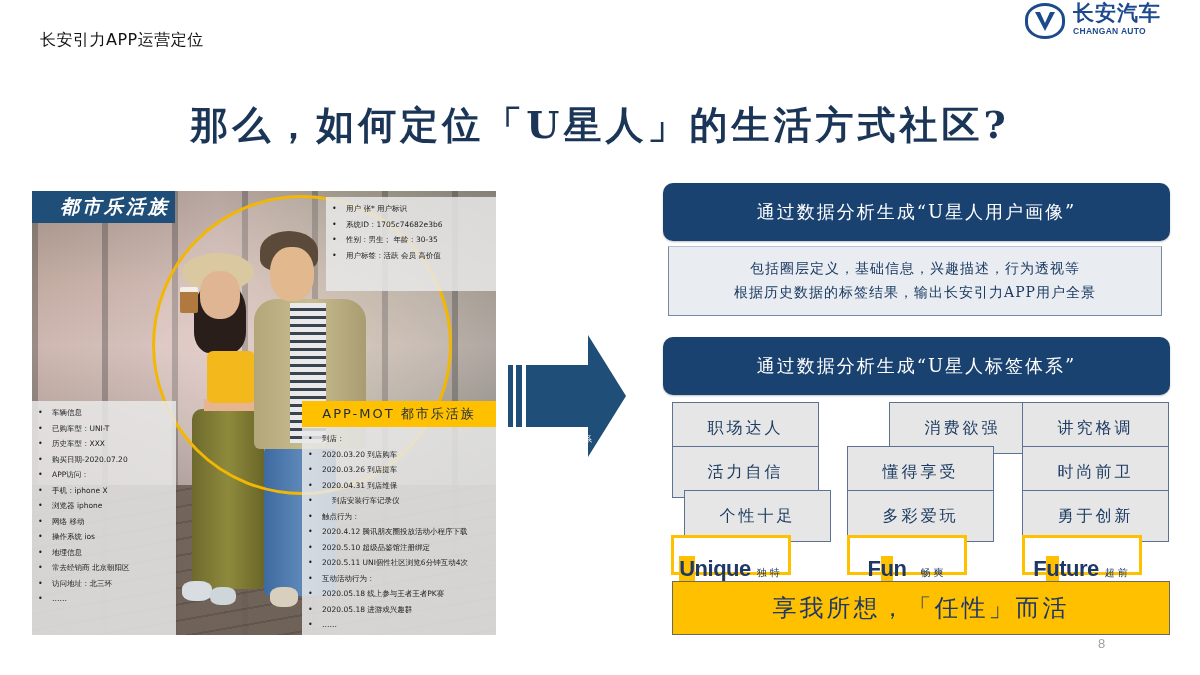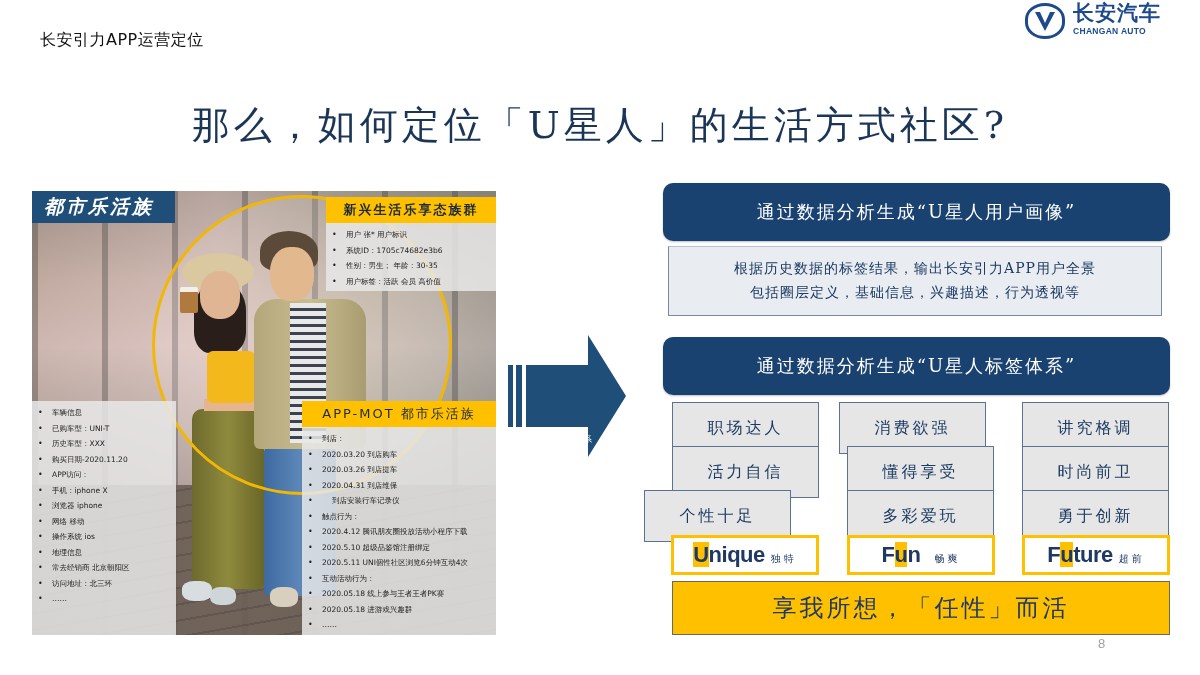--- a/index.html
+++ b/index.html
@@ -8,21 +8,21 @@
 
   .slide-heading { position: absolute; left: 40px; top: 30px; font-size: 16px; color: #111; font-family: "DejaVu Sans", sans-serif; letter-spacing: 0.5px; }
 
   .logo { position: absolute; left: 1025px; top: 3px; width: 150px; height: 40px; display: flex; }
   .logo-mark { width: 40px; height: 36px; border: 3px solid #1d4a8c; border-radius: 50% / 45%; position: relative; display: flex; align-items: center; justify-content: center; }
   .logo-mark svg { display: block; }
   .logo-text { margin-left: 8px; display: flex; flex-direction: column; line-height: 1; }
   .logo-cn { font-family: "DejaVu Sans", sans-serif; font-size: 21px; font-weight: bold; color: #1d4a8c; letter-spacing: 1px; }
   .logo-en { font-family: "Liberation Sans", sans-serif; font-size: 8.5px; font-weight: bold; color: #1d4a8c; margin-top: 3px; letter-spacing: 0.3px; }
 
-  .main-title { position: absolute; left: 0; width: 1200px; top: 100px; text-align: center; font-size: 38px; font-weight: normal; color: #1b3557; letter-spacing: 4px; }
+  .main-title { position: absolute; left: 0; width: 1200px; top: 100px; text-align: center; font-size: 38px; font-weight: bold; color: #1b3557; letter-spacing: 4px; }
 
   
   .photo-panel { position: absolute; left: 32px; top: 191px; width: 464px; height: 444px; overflow: hidden;
     background: linear-gradient(180deg, #8a8070 0%, #b7a796 20%, #c9b8ac 35%, #a29a8c 55%, #7c7368 75%, #5f564e 100%); }
   .photo-bg-windows { position: absolute; inset: 0;
     background:
       repeating-linear-gradient(90deg, rgba(60,60,60,0.35) 0 6px, rgba(0,0,0,0) 6px 70px),
       linear-gradient(90deg, rgba(220,180,190,0.25), rgba(250,220,230,0.4) 40%, rgba(200,200,190,0.3) 70%, rgba(120,130,140,0.3)); }
   .photo-ground { position: absolute; left: 0; right: 0; bottom: 0; height: 150px;
     background: repeating-linear-gradient(170deg, #6b5e53 0 14px, #5b5049 14px 16px); opacity: 0.9; }
@@ -39,21 +39,21 @@
   .cup { left: 148px; top: 96px; width: 18px; height: 26px; background: #b07a3e; border-radius: 2px; border-top: 5px solid #f4f0e8; }
   .man-hat { left: 228px; top: 40px; width: 58px; height: 40px; background: #5b4a3a; border-radius: 50% 50% 30% 30%; }
   .man-head { left: 238px; top: 56px; width: 44px; height: 54px; background: #e2b88e; border-radius: 45%; }
   .man-jacket { left: 222px; top: 108px; width: 112px; height: 150px; background: linear-gradient(90deg,#b3a77a,#c8bd91,#a89c70); border-radius: 22px 22px 6px 6px; }
   .man-shirt { left: 258px; top: 112px; width: 36px; height: 140px; background: repeating-linear-gradient(180deg,#e9e9ea 0 5px,#3c4350 5px 8px); }
   .man-jeans { left: 232px; top: 255px; width: 72px; height: 150px; background: linear-gradient(90deg,#3d6aa0,#5d87b8,#3a649a); border-radius: 6px; }
   .shoe1 { left: 150px; top: 390px; width: 30px; height: 20px; background: #d7dde0; border-radius: 40%; }
   .shoe2 { left: 178px; top: 396px; width: 26px; height: 18px; background: #cfd6da; border-radius: 40%; }
   .shoe3 { left: 238px; top: 396px; width: 28px; height: 20px; background: #d9cfbf; border-radius: 40%; }
 
-  .group-tag { position: absolute; left: 0; top: 0; width: 143px; height: 32px; background: #1f4e79; color: #fff; font-size: 19px; font-style: italic; font-weight: bold; display: flex; align-items: center; padding-left: 12px; letter-spacing: 3px; }
+  .group-tag { position: absolute; left: 0; top: 0; width: 143px; height: 32px; background: #1f4e79; color: #fff; font-size: 19px; font-style: italic; font-weight: bold; display: flex; align-items: center; padding-left: 28px; letter-spacing: 3px; }
 
   .info-box { position: absolute; background: rgba(232,232,232,0.86); }
   .info-box .hdr { background: #ffc000; color: #1f2b3a; font-weight: bold; display: flex; align-items: center; justify-content: center; letter-spacing: 2px; }
   .info-box ul { list-style: none; padding: 4px 0 0 6px; }
   .info-box li { font-size: 7.5px; color: #222; line-height: 15.5px; white-space: nowrap; position: relative; padding-left: 14px; font-family: "DejaVu Sans", sans-serif; }
   .info-box li::before { content: "•"; position: absolute; left: 0; top: 0; font-size: 8px; }
 
   .box-tr { left: 294px; top: 6px; width: 170px; height: 94px; }
   .box-tr .hdr { height: 26px; font-size: 13px; }
   .box-bl { left: 0; top: 210px; width: 144px; height: 234px; }
@@ -69,21 +69,21 @@
   
   .blue-banner { position: absolute; left: 663px; width: 507px; height: 58px; background: #1a4270; border-radius: 10px; color: #fff; font-size: 18px; display: flex; align-items: center; justify-content: center; letter-spacing: 2px; box-shadow: 0 1px 2px rgba(0,0,0,0.25); }
   .banner-1 { top: 183px; }
   .banner-2 { top: 337px; }
 
   .desc-box { position: absolute; left: 668px; top: 246px; width: 494px; height: 70px; background: #e9ecf1; border: 1.5px solid #7a8aa0; border-top-color: #b7c1cf; display: flex; flex-direction: column; align-items: center; justify-content: center; gap: 6px; }
   .desc-box .line { font-size: 14px; color: #1c3b63; letter-spacing: 1px; }
 
   .tag { position: absolute; width: 147px; height: 52px; background: #e6e6e6; border: 1.5px solid #5a7394; display: flex; align-items: center; justify-content: center; font-size: 16px; color: #1c3b63; letter-spacing: 3px; }
 
-  .value-box { position: absolute; width: 148px; height: 40px; background: #fff; border: 3px solid #ffc000; display: flex; align-items: baseline; justify-content: center; padding-top: 4px; }
+  .value-box { position: absolute; width: 120px; height: 40px; background: #fff; border: 3px solid #ffc000; display: flex; align-items: baseline; justify-content: center; padding-top: 18px; }
   .value-en { font-family: "Liberation Sans", sans-serif; font-size: 22px; font-weight: bold; color: #1f3864; letter-spacing: -0.5px; }
   .value-en .hl { background: #ffc000; }
   .value-cn { font-size: 10px; color: #1f3864; margin-left: 6px; letter-spacing: 3px; }
 
   .slogan { position: absolute; left: 672px; top: 581px; width: 498px; height: 54px; background: #ffc000; border: 1.5px solid #6a6a5a; display: flex; align-items: center; justify-content: center; font-size: 24px; color: #1f3864; letter-spacing: 3px; }
 
   .page-num { position: absolute; left: 1098px; top: 636px; font-size: 13px; color: #a0a0a0; font-family: "Liberation Sans", sans-serif; }
 </style>
 </head>
 <body>
@@ -123,35 +123,34 @@
   <div class="person man-head"></div>
   <div class="person shoe1"></div>
   <div class="person shoe2"></div>
   <div class="person shoe3"></div>
 
   <div class="circle-arc"></div>
 
   <div class="group-tag">都市乐活族</div>
 
   <div class="info-box box-tr">
-    <div class="hdr">新兴生活乐享态族群</div>
     <ul>
       <li>用户 张*  用户标识</li>
       <li>系统ID：1705c74682e3b6</li>
       <li>性别：男生；  年龄：30-35</li>
       <li>用户标签：活跃 会员 高价值</li>
     </ul>
   </div>
 
   <div class="info-box box-bl">
     <ul>
       <li>车辆信息</li>
       <li>已购车型：UNI-T</li>
       <li>历史车型：XXX</li>
-      <li>购买日期-2020.11.20</li>
+      <li>购买日期-2020.07.20</li>
       <li>APP访问：</li>
       <li>手机：iphone X</li>
       <li>浏览器 iphone</li>
       <li>网络 移动</li>
       <li>操作系统 ios</li>
       <li>地理信息</li>
       <li>常去经销商 北京朝阳区</li>
       <li>访问地址：北三环</li>
       <li>……</li>
     </ul>
@@ -179,33 +178,33 @@
 
 <svg class="arrow" viewBox="0 0 120 122">
   <rect x="0" y="30" width="5" height="62" fill="#1f4e79"></rect>
   <rect x="8" y="30" width="6" height="62" fill="#1f4e79"></rect>
   <polygon points="18,30 80,30 80,0 118,61 80,122 80,92 18,92" fill="#1f4e79"></polygon>
 </svg>
 <div class="arrow-label">用户标签体系</div>
 
 <div class="blue-banner banner-1">通过数据分析生成“U星人用户画像”</div>
 <div class="desc-box">
+  <div class="line">包括圈层定义，基础信息，兴趣描述，行为透视等</div>
   <div class="line">根据历史数据的标签结果，输出长安引力APP用户全景</div>
-  <div class="line">包括圈层定义，基础信息，兴趣描述，行为透视等</div>
 </div>
 
 <div class="blue-banner banner-2">通过数据分析生成“U星人标签体系”</div>
 
 <div class="tag" style="left:672px;top:402px">职场达人</div>
-<div class="tag" style="left:839px;top:402px">消费欲强</div>
+<div class="tag" style="left:889px;top:402px">消费欲强</div>
 <div class="tag" style="left:1022px;top:402px">讲究格调</div>
 <div class="tag" style="left:672px;top:446px">活力自信</div>
 <div class="tag" style="left:847px;top:446px">懂得享受</div>
 <div class="tag" style="left:1022px;top:446px">时尚前卫</div>
-<div class="tag" style="left:644px;top:490px">个性十足</div>
+<div class="tag" style="left:684px;top:490px">个性十足</div>
 <div class="tag" style="left:847px;top:490px">多彩爱玩</div>
 <div class="tag" style="left:1022px;top:490px">勇于创新</div>
 
 <div class="value-box" style="left:671px;top:535px">
   <span class="value-en"><span></span><span class="hl">U</span><span>nique</span></span>
   <span class="value-cn">独特</span>
 </div>
 <div class="value-box" style="left:847px;top:535px">
   <span class="value-en"><span>F</span><span class="hl">u</span><span>n</span></span>
   <span class="value-cn" style="margin-left:14px">畅爽</span>

